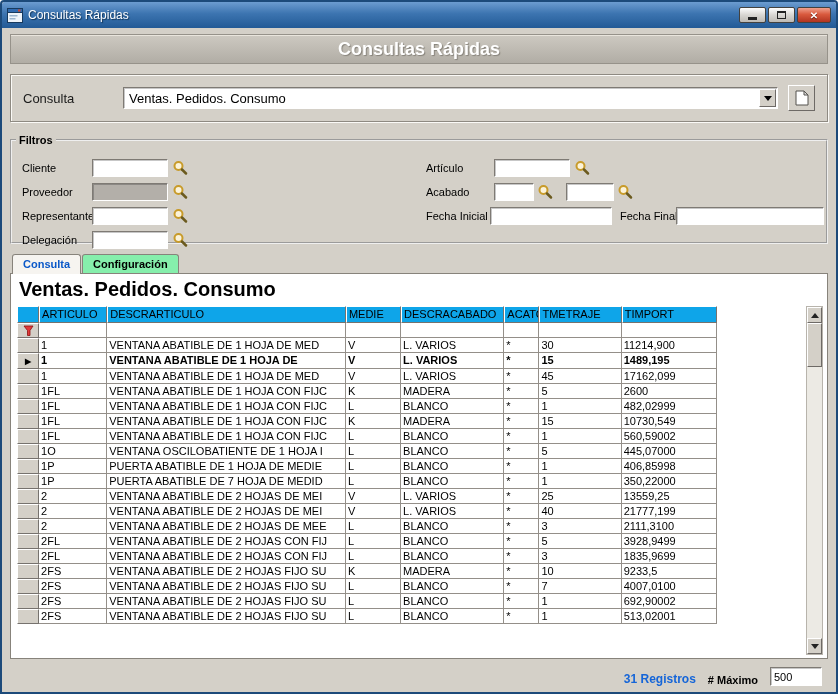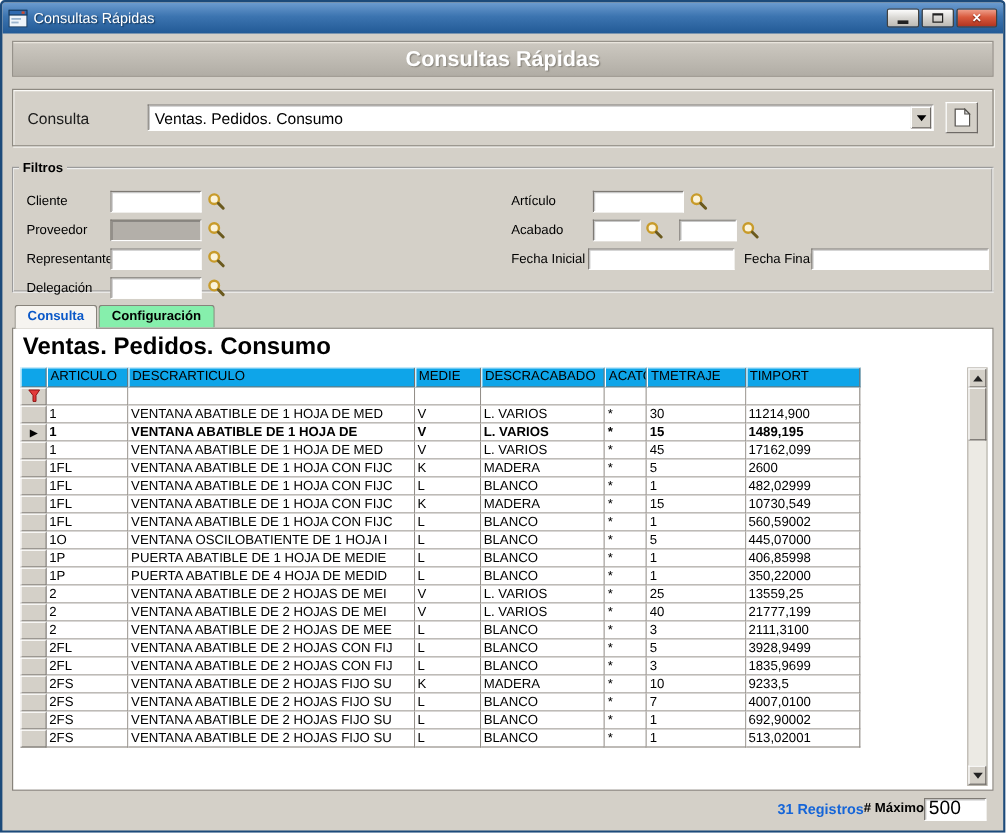--- a/index.html
+++ b/index.html
@@ -154,26 +154,26 @@
   .tri-up { width:0; height:0; border-left:4px solid transparent; border-right:4px solid transparent; border-bottom:5px solid #222; }
   .tri-down { width:0; height:0; border-left:4px solid transparent; border-right:4px solid transparent; border-top:5px solid #222; }
   .sthumb {
     position:absolute; top:16px; left:0; right:0; height:44px; background:#d4d0c8;
     border:1px solid; border-color:#ffffff #6e6a66 #6e6a66 #ffffff;
   }
 
   
   .footer {
     height:24px; flex:0 0 24px; margin-top:3px;
-    display:flex; align-items:center; justify-content:flex-end; gap:0; padding-right:6px;
+    display:flex; align-items:flex-end; justify-content:flex-end; gap:12px; padding-right:6px;
   }
   .registros { color:var(--registros_blue,#1565d8); font-size:12px; font-weight:bold; }
   .maximo-label { font-size:11px; font-weight:bold; color:#000; }
   .maximo-input {
-    width:52px; height:19px; background:#fff; font-size:16px; padding:1px 3px;
+    width:52px; height:19px; background:#fff; font-size:11px; padding:1px 3px;
     border:1px solid; border-color:#7e7a74 #ffffff #ffffff #7e7a74;
     box-shadow:inset 1px 1px 0 rgba(0,0,0,.22);
     font-family:"Liberation Sans", sans-serif;
   }
 </style>
 </head>
 <body>
 
 <div class="window">
 
@@ -430,21 +430,21 @@
                 <td>PUERTA ABATIBLE DE 1 HOJA  DE MEDIE</td>
                 <td>L</td>
                 <td>BLANCO</td>
                 <td>*</td>
                 <td>1</td>
                 <td>406,85998</td>
               </tr>
               <tr>
                 <td class="rowhead"></td>
                 <td>1P</td>
-                <td>PUERTA ABATIBLE DE 4 HOJA DE MEDID</td>
+                <td>PUERTA ABATIBLE DE 7 HOJA DE MEDID</td>
                 <td>L</td>
                 <td>BLANCO</td>
                 <td>*</td>
                 <td>1</td>
                 <td>350,22000</td>
               </tr>
               <tr>
                 <td class="rowhead"></td>
                 <td>2</td>
                 <td>VENTANA ABATIBLE DE 2 HOJAS  DE MEI</td>

